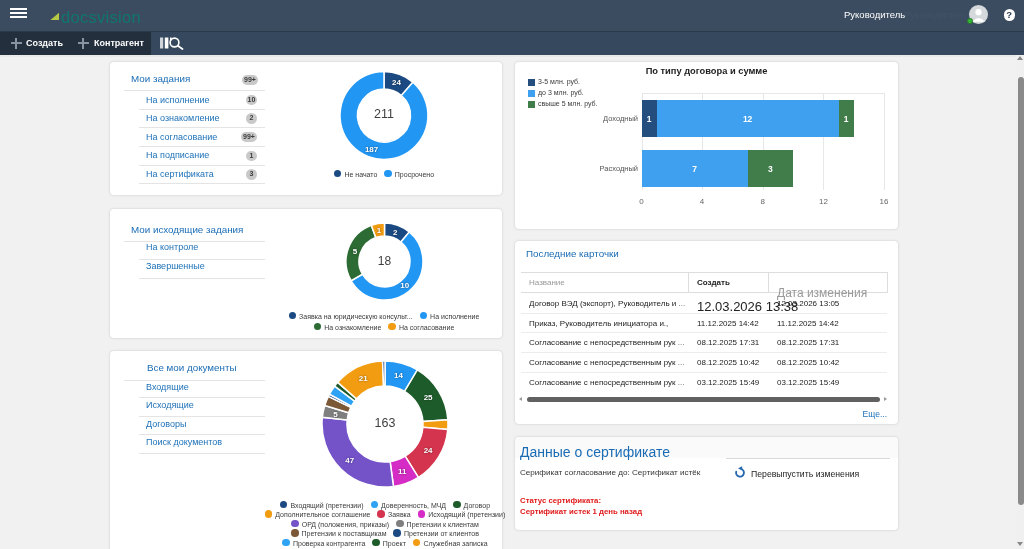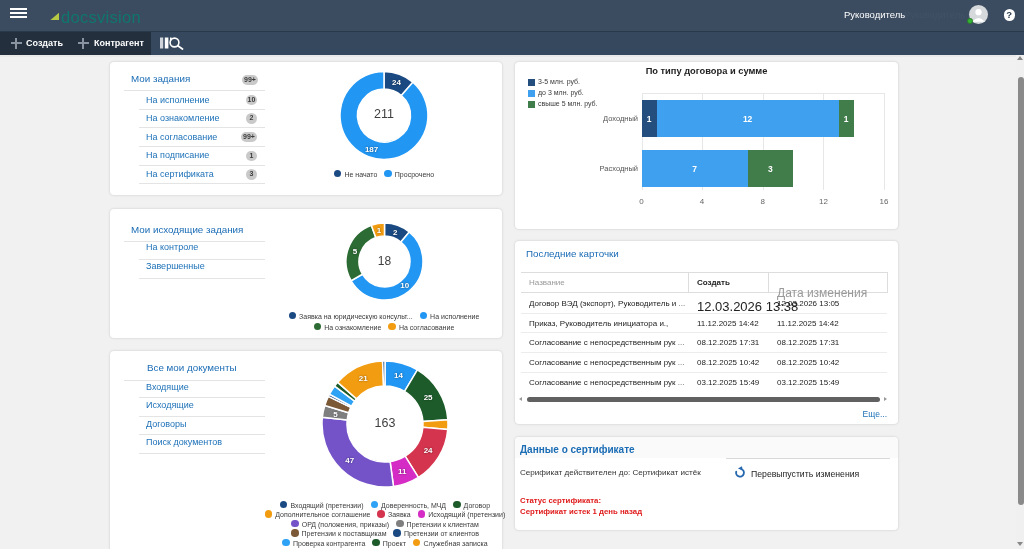--- a/index.html
+++ b/index.html
@@ -197,21 +197,21 @@
 <div class="abs" style="left:777px;top:358.1px;font-size:8px;color:#222">08.12.2025 10:42</div>
 <div class="sep" style="left:521px;top:371.8px;width:366px;background:#ececec"></div>
 <div class="abs" style="left:529px;top:377.8px;width:162px;font-size:8px;color:#222;white-space:nowrap;overflow:hidden">Согласование с непосредственным рук <span style="color:#555">...</span></div>
 <div class="abs" style="left:697px;top:377.8px;font-size:8px;color:#222">03.12.2025 15:49</div>
 <div class="abs" style="left:777px;top:377.8px;font-size:8px;color:#222">03.12.2025 15:49</div>
 <div class="abs" style="left:527px;top:396.5px;width:353px;height:5px;background:#616161;border-radius:3px"></div>
 <div class="abs" style="left:519px;top:397px;width:0;height:0;border-top:2.5px solid transparent;border-bottom:2.5px solid transparent;border-right:3.5px solid #999"></div>
 <div class="abs" style="left:884px;top:397px;width:0;height:0;border-top:2.5px solid transparent;border-bottom:2.5px solid transparent;border-left:3.5px solid #999"></div>
 <div class="abs" style="left:787px;top:409px;width:100px;text-align:right;font-size:8.5px;color:#1d71b8">Еще...</div>
 <div class="abs" style="left:515px;top:437px;width:383px;height:21px;background:#fafafa;border-radius:4px 4px 0 0"></div>
-<div class="abs" style="left:520px;top:444px;font-size:10px;font-weight:bold;color:#1a6cb5">Данные о сертификате</div>
+<div class="abs" style="left:520px;top:444px;font-size:14px;font-weight:normal;color:#1a6cb5">Данные о сертификате</div>
 <div class="abs" style="left:726px;top:458px;width:164px;height:1px;background:#d9d9d9"></div>
-<div class="abs" style="left:520px;top:468px;font-size:8.1px;color:#333">Серификат действителен до: Сертификат истёк</div>
+<div class="abs" style="left:520px;top:468px;font-size:8.1px;color:#333">Серификат согласование до: Сертификат истёк</div>
 <svg class="abs" style="left:733px;top:465px" width="14" height="14" viewBox="0 0 14 14">
     <path d="M 8.33 4.04 A 3.9 3.9 0 1 1 3.23 6.69" fill="none" stroke="#2668b0" stroke-width="1.9" stroke-linecap="round"></path>
     <path d="M 9.0 1.2 L 9.5 5.2 L 4.9 3.6 Z" fill="#2668b0"></path>
   </svg>
 <div class="abs" style="left:751px;top:469px;font-size:8.7px;color:#222">Перевыпустить изменения</div>
 <div class="abs" style="left:520px;top:496px;font-size:7.8px;font-weight:bold;color:#e01a1a">Статус сертификата:</div>
 <div class="abs" style="left:520px;top:506.5px;font-size:7.8px;font-weight:bold;color:#e01a1a">Сертификат истек 1 день назад</div>
 </body></html>

